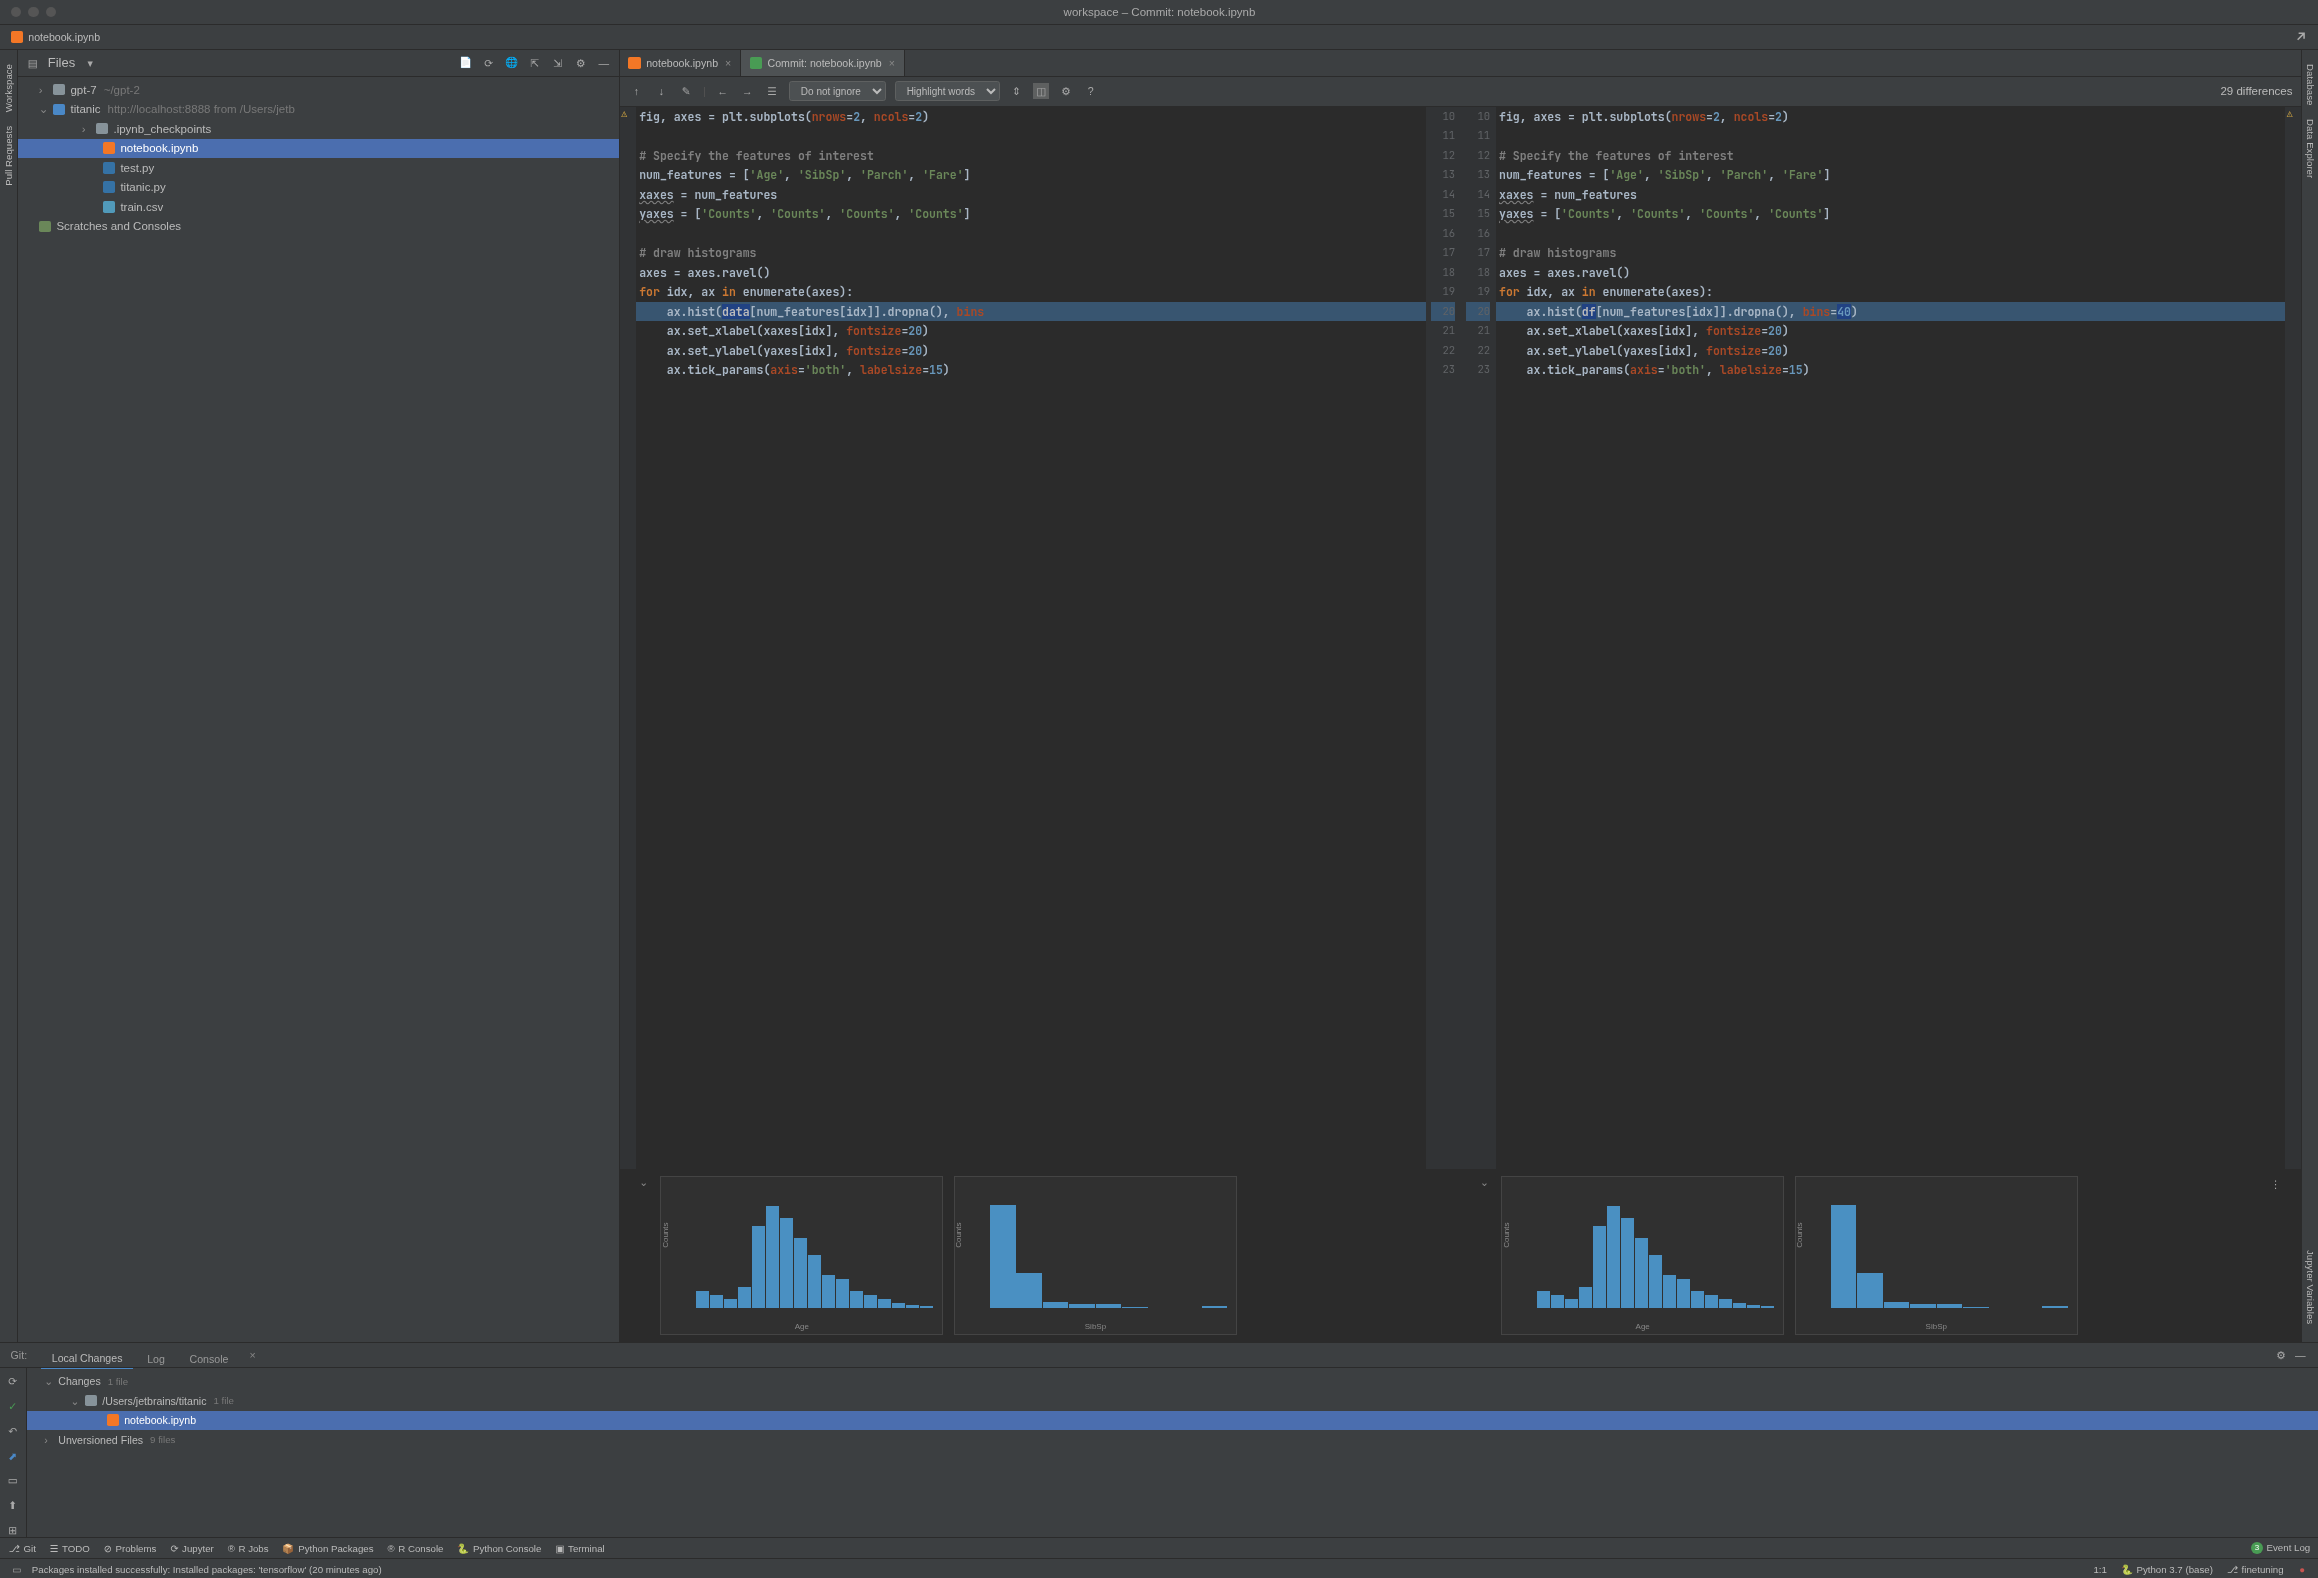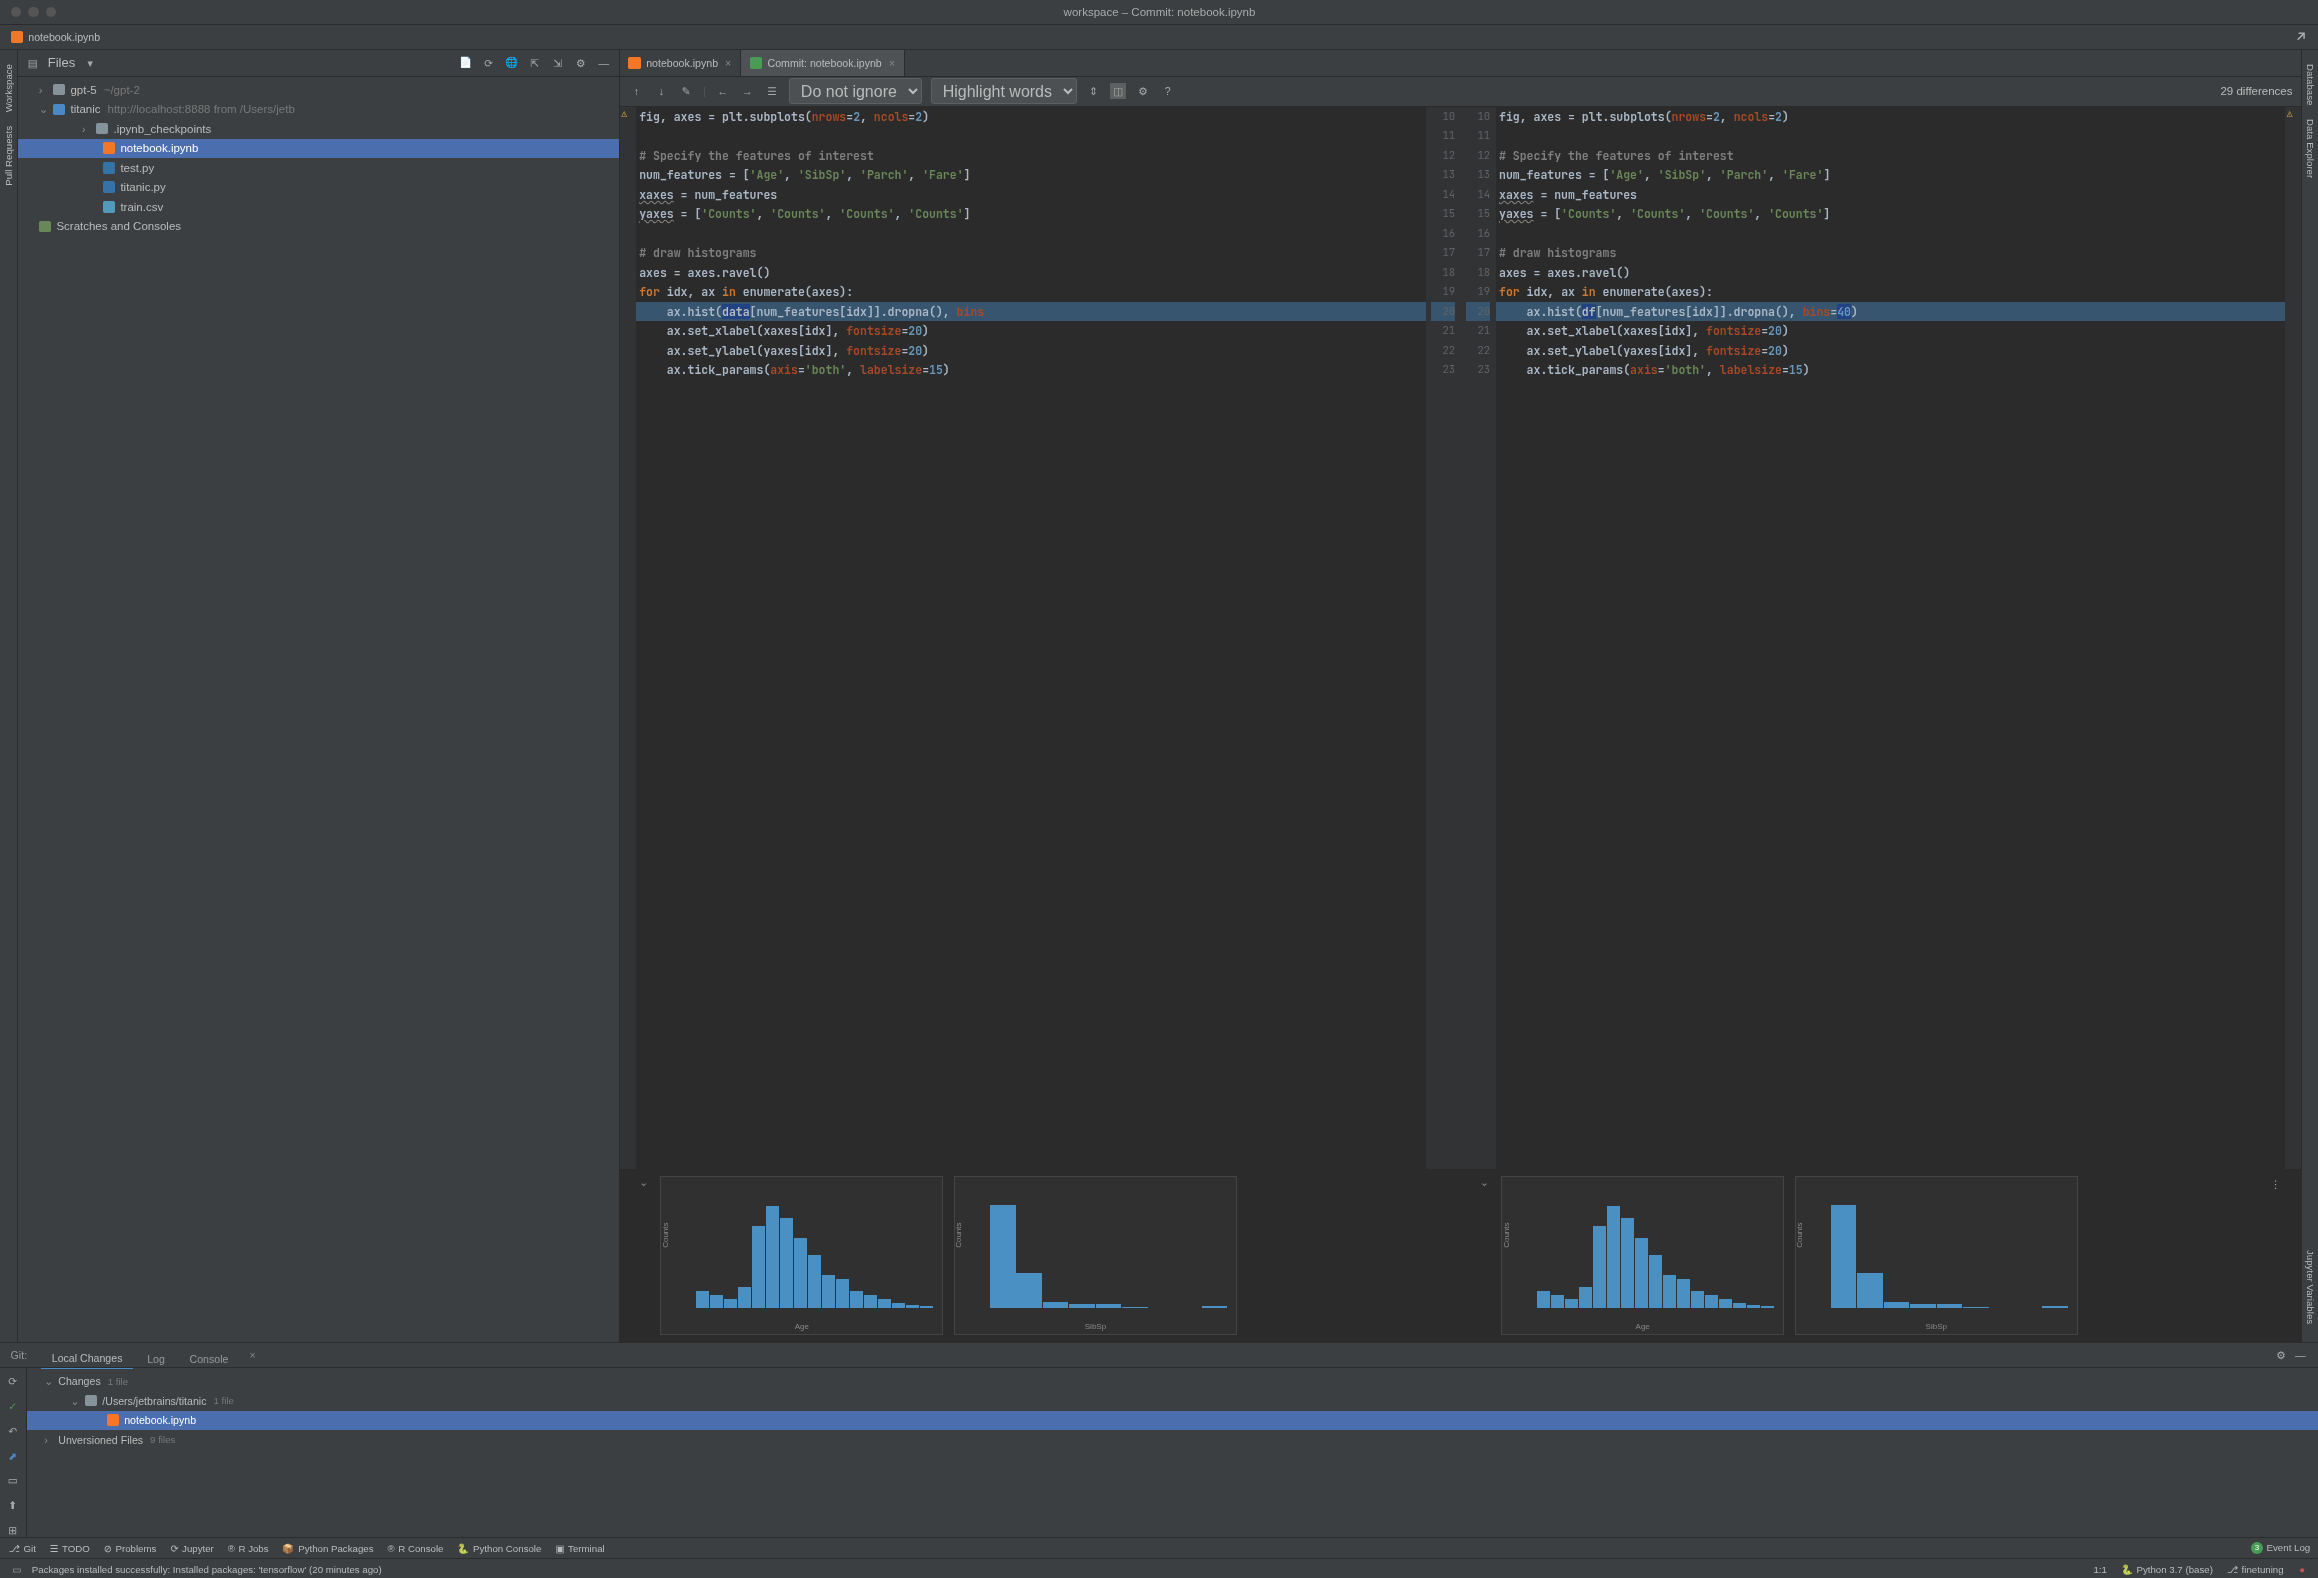--- a/index.html
+++ b/index.html
@@ -142,21 +142,21 @@
   padding: 0 8.8px;
   gap: 8.8px;
   border-bottom: 0.9px solid #2b2b2b;
 }
 .diff-select {
   background: #4c5052;
   border: 0.9px solid #5e6060;
   color: #bbb;
   padding: 2.7px 7px;
   border-radius: 2.7px;
-  font-size: 16px;
+  font-size: 10px;
 }
 .diff-count { margin-left: auto; font-size: 11.5px; }
 .diff-header {
   height: 23px;
   display: flex;
   background: #3c3f41;
   border-bottom: 0.9px solid #2b2b2b;
 }
 .diff-header-left {
   flex: 1;
@@ -392,21 +392,21 @@
       <span class="toolbar-icon">🌐</span>
       <span class="toolbar-icon">⇱</span>
       <span class="toolbar-icon">⇲</span>
       <span class="toolbar-icon">⚙</span>
       <span class="toolbar-icon">—</span>
     </div>
     <div class="project-tree">
       <div class="tree-item tree-indent-1">
         <span class="tree-expand">›</span>
         <span class="folder-icon"></span>
-        <span>gpt-5</span>
+        <span>gpt-7</span>
         <span style="color:#787878;margin-left:7px;">~/gpt-2</span>
       </div>
       <div class="tree-item tree-indent-1">
         <span class="tree-expand">⌄</span>
         <span class="folder-icon" style="background:#4a88c7;"></span>
         <span>titanic</span>
         <span style="color:#787878;margin-left:7px;overflow:hidden;">http://localhost:8888 from /Users/jetb</span>
       </div>
       <div class="tree-item tree-indent-3">
         <span class="tree-expand">›</span>

